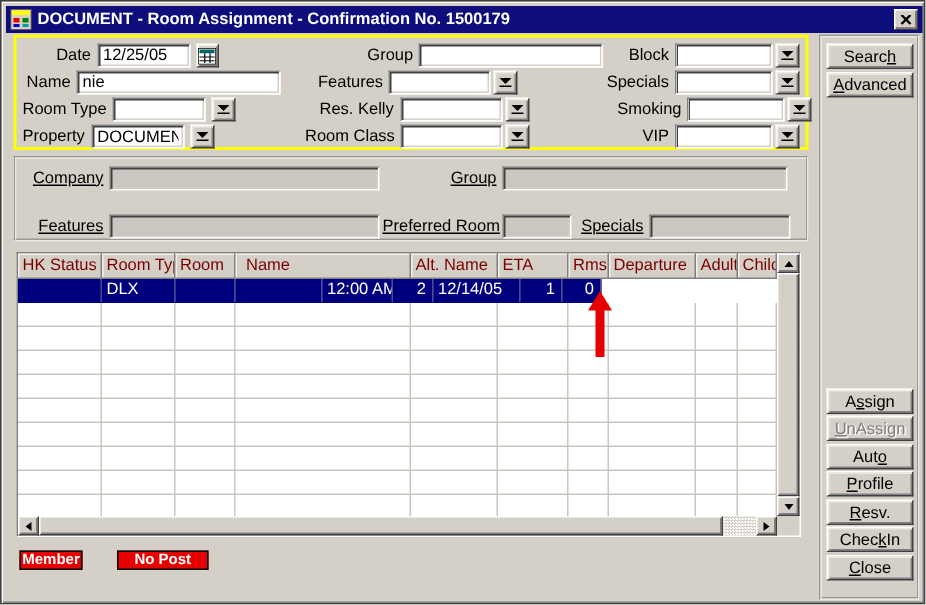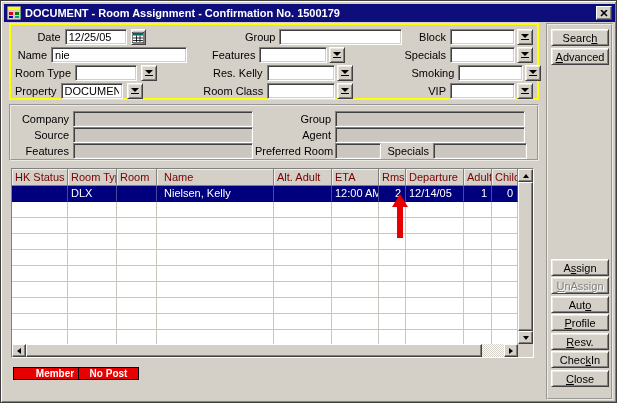--- a/index.html
+++ b/index.html
@@ -43,21 +43,21 @@
   .search-panel .row { height:16px; }
 
   
   .side-panel { position:absolute; left:545px; top:22px; width:67px; height:377px;
                 border:2px groove #eceae5; }
   .side-panel .btn { position:absolute; left:3px; width:58px; height:17px; }
 
   
   .info-panel { position:absolute; left:8px; top:103px; width:530px; height:57px;
                 border:2px groove #eceae5; }
-  .info-panel .row { height:15px; }
+  .info-panel .row { height:15px;text-decoration:underline; }
 
   
   .table-wrap { position:absolute; left:10px; top:167px; width:523px; height:190px;
                 border:1px solid; border-color:#808080 #fff #fff #808080; background:#fff; }
   .thead { position:absolute; left:0; top:0; width:506px; height:17px; display:flex; background:#d4d0c8; }
   .th { height:17px; line-height:16px; color:#7a0000; background:#d4d0c8; padding:0 3px;
         border-right:1px solid #808080; border-bottom:1px solid #808080;
         box-shadow:inset 1px 1px 0 #f0efeb; white-space:nowrap; overflow:hidden; }
   .tbody { position:absolute; left:0; top:17px; width:506px; height:158px; overflow:hidden; background:#fff; }
   .tr { display:flex; height:16px; }
@@ -84,21 +84,21 @@
   .annot-arrow { position:absolute; left:391px; top:193px; width:16px; height:45px; }
   .annot-arrow .head { position:absolute; left:0; top:0; width:0; height:0;
                        border-left:8px solid transparent; border-right:8px solid transparent;
                        border-bottom:13px solid #e60000; }
   .annot-arrow .shaft { position:absolute; left:5px; top:12px; width:6px; height:32px; background:#e60000; }
 
   
   .badge { position:absolute; top:366px; height:13px; background:#e60000; border:1px solid #000;
            color:#fff; font-weight:bold; font-size:10px; display:flex; align-items:center;
            justify-content:center; }
-  #badge-member { left:12px; width:84px; }
+  #badge-member { left:12px; width:42px; }
   #badge-nopost { left:77px; width:61px; }
 </style>
 </head>
 <body>
 
 <div id="window">
 
   <div class="titlebar">
     <svg width="14" height="14">
       <rect x="0" y="0" width="14" height="14" fill="#d4d0c8" stroke="#404040"></rect>
@@ -210,55 +210,48 @@
     <button class="btn" style="top:345px;"><u>C</u>lose</button>
   </div>
 
   <div class="info-panel">
     <div class="row" style="left:2px; top:5px; width:522px;">
       <span class="flabel" style="width:56px; margin-right:4px;">Company</span>
       <input class="sunken gray" style="width: 180px;" value="">
       <span class="flabel" style="width:76px; margin-right:4px; margin-left:2px;">Group</span>
       <input class="sunken gray" style="width: 190px;" value="">
     </div>
-    <div class="row" style="left:2px; top:21px; width:522px;">
-      <span class="flabel" style="width:56px; margin-right:4px;">Source</span>
-      <input class="sunken gray" style="width: 180px;" value="">
-      <span class="flabel" style="width:76px; margin-right:4px; margin-left:2px;">Agent</span>
-      <input class="sunken gray" style="width: 190px;" value="">
-    </div>
     <div class="row" style="left:2px; top:37px; width:522px;">
       <span class="flabel" style="width:56px; margin-right:4px;">Features</span>
       <input class="sunken gray" style="width: 180px;" value="">
       <span class="flabel" style="width:76px; margin-right:4px; margin-left:2px;">Preferred Room</span>
       <input class="sunken gray" style="width: 46px;" value="">
       <span class="flabel" style="width:44px; margin-right:4px; margin-left:4px;">Specials</span>
       <input class="sunken gray" style="width: 94px;" value="">
     </div>
   </div>
 
   <div class="table-wrap">
     <div class="thead">
         <div class="th" style="width: 56px;">HK Status</div>
         <div class="th" style="width: 49px;">Room Type</div>
         <div class="th" style="width: 40px;">Room</div>
         <div class="th" style="width: 117px; padding-left: 7px;">Name</div>
-        <div class="th" style="width: 58px;">Alt. Adult</div>
+        <div class="th" style="width: 58px;">Alt. Name</div>
         <div class="th" style="width: 47px;">ETA</div>
         <div class="th" style="width: 27px; text-align: right;">Rms</div>
         <div class="th" style="width: 58px;">Departure</div>
         <div class="th" style="width: 28px; text-align: right;">Adult</div>
         <div class="th" style="width: 26px; text-align: right;">Child</div>
       </div>
     <div class="tbody">
         <div class="tr selected">
           <div class="td" style="width: 56px;"></div>
           <div class="td" style="width: 49px;">DLX</div>
           <div class="td" style="width: 40px;"></div>
-          <div class="td" style="width: 117px; padding-left: 7px;">Nielsen, Kelly</div>
           <div class="td" style="width: 58px;"></div>
           <div class="td" style="width: 47px;">12:00 AM</div>
           <div class="td" style="width: 27px; text-align: right;">2</div>
           <div class="td" style="width: 58px;">12/14/05</div>
           <div class="td" style="width: 28px; text-align: right;">1</div>
           <div class="td" style="width: 26px; text-align: right;">0</div>
         </div>
         <div class="tr empty">
           <div class="td" style="width: 56px;"></div>
           <div class="td" style="width: 49px;"></div>

